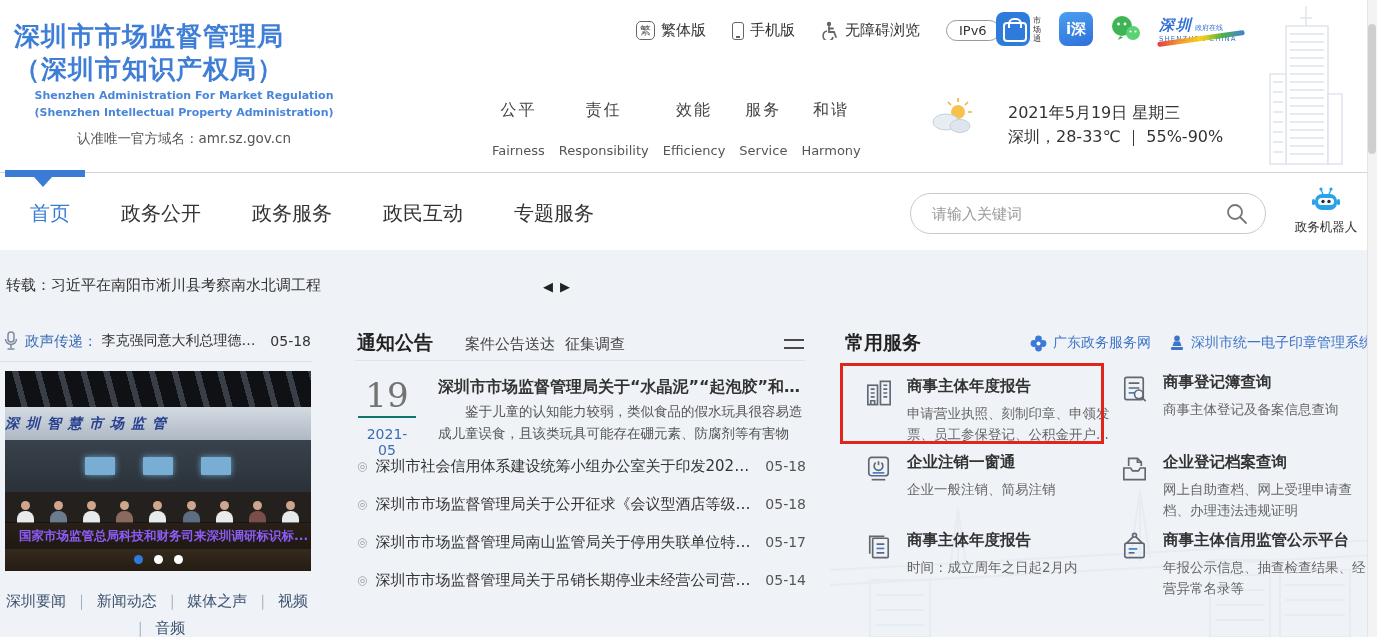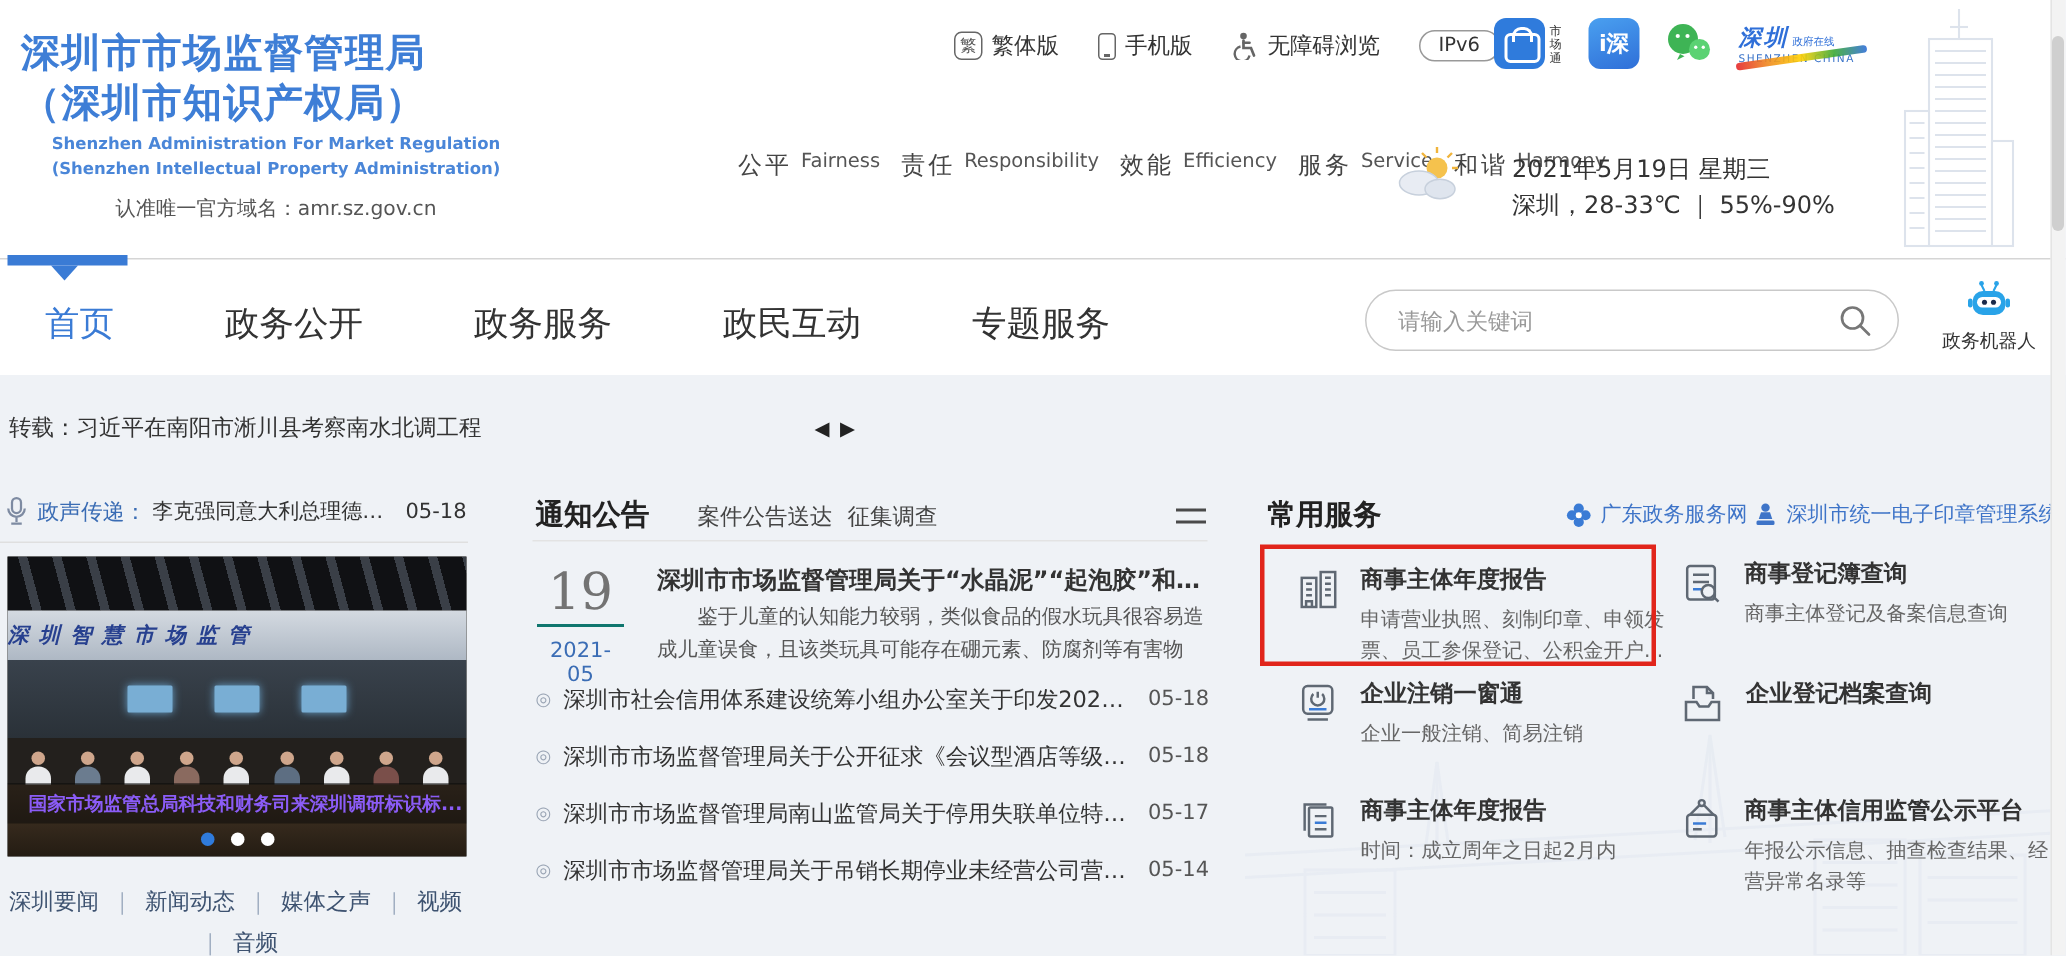--- a/index.html
+++ b/index.html
@@ -29,30 +29,30 @@
   .mc-box:after{content:"";position:absolute;left:12px;top:6px;width:10px;height:8px;border:2.5px solid #fff;border-bottom:none;border-radius:6px 6px 0 0}
   .mc-label{font-size:8px;color:#333;width:10px;line-height:9px}
   .app-isz{width:34px;height:34px;border-radius:8px;background:linear-gradient(160deg,#4aa0f0,#2f6fd8);color:#fff;font-size:15px;font-weight:bold;display:flex;align-items:center;justify-content:center;cursor:pointer}
   .szlogo{width:86px;cursor:pointer;position:relative}
   .szl-zh{font-size:15px;font-weight:bold;font-style:italic;color:#2f6fd8;letter-spacing:2px}
   .szl-sub{font-size:7px;color:#2f6fd8;display:inline-block;margin-left:2px}
   .szl-en{font-size:7px;color:#3b74c9;letter-spacing:1px}
   .szl-swoosh{position:absolute;left:-2px;bottom:2px;width:88px;height:5px;background:linear-gradient(90deg,#e4262b,#f08c1e,#ffd100,#3aa935,#2f6fd8);transform:rotate(-8deg);border-radius:3px;opacity:.9}
   
   .values{left:492px;top:100px;display:flex;gap:14px;text-align:center}
-  .val{display:flex;flex-direction:row;gap:6px}
+  .val{display:flex;flex-direction:column;gap:22px}
   .val-zh{font-size:16px;color:#444;letter-spacing:2px}
   .val-en{font-size:13px;color:#555}
   
   .weather-ic{left:928px;top:96px}
   .weather-tx{left:1008px;top:101px;font-size:16px;color:#333;line-height:24px}
   
   .nav-activebar{left:5px;top:170px;width:80px;height:7px;background:#3a7bd5}
   .nav-tri{left:34px;top:177px;width:0;height:0;border:9px solid transparent;border-top:10px solid #3a7bd5}
-  .nav{left:30px;top:200px;display:flex;gap:74px;font-size:23px;color:#333}
+  .nav{left:30px;top:200px;display:flex;gap:51px;font-size:20px;color:#333}
   .nav-item{cursor:pointer;white-space:nowrap}
   .nav-item.active{color:#3a7bd5}
   .search{left:910px;top:193px;width:356px;height:41px;border:1px solid #c9c9c9;border-radius:21px;background:#fff;display:flex;align-items:center}
   .search input{flex:1;border:none;outline:none;background:transparent;font-size:15px;color:#333;padding:0 10px 0 21px;font-family:inherit}
   .search input::placeholder{color:#999}
   .search-ic{margin-right:16px;cursor:pointer;display:flex}
   .robot{left:1290px;top:186px;width:72px;text-align:center;cursor:pointer}
   .robot-label{font-size:12.5px;color:#333;margin-top:2px}
   
   .ticker{left:6px;top:276px;font-size:15px;color:#333;white-space:nowrap}
@@ -102,21 +102,21 @@
   .feat-title{left:438px;top:377px;width:368px;font-size:16px;font-weight:bold;color:#333;white-space:nowrap;overflow:hidden;text-overflow:ellipsis;cursor:pointer}
   .feat-sum{left:438px;top:401px;width:370px;font-size:13.5px;color:#555;line-height:21.5px;text-indent:2em;max-height:44px;overflow:hidden}
   .n-list{left:357px;top:447px;width:449px}
   .n-row{height:38px;display:flex;align-items:center;cursor:pointer}
   .n-bullet{font-size:12px;color:#98a3b3;margin-right:8px}
   .n-rowtitle{flex:1;font-size:15px;color:#333;white-space:nowrap;overflow:hidden;text-overflow:ellipsis}
   .n-rowdate{font-size:14px;color:#555;margin-left:12px}
   
   .s-head{left:845px;top:330px;width:528px;display:flex;justify-content:space-between;align-items:center}
   .s-title{font-size:19px;font-weight:bold;color:#222}
-  .s-links{display:flex;gap:4px;align-items:center}
+  .s-links{display:flex;gap:18px;align-items:center}
   .s-link{display:flex;gap:6px;align-items:center;font-size:14px;color:#3e74c8;cursor:pointer;white-space:nowrap}
   .redbox{left:840px;top:363px;width:264px;height:81px;border:3px solid #e1251b;z-index:3}
   .svc{position:absolute;display:flex;gap:12px;width:250px;cursor:pointer;z-index:2}
   .svc-name{font-size:15.5px;font-weight:bold;color:#333;margin-bottom:6px;white-space:nowrap}
   .svc-desc{font-size:13.5px;color:#666;line-height:21px;width:205px}
   
   .wm{left:830px;top:420px;z-index:0;opacity:.55}
   .sb-track{position:absolute;right:0;top:0;width:10px;height:637px;background:#f3f3f3;border-left:1px solid #e4e4e4;z-index:9}
   .sb-thumb{position:absolute;right:1px;top:24px;width:8px;height:130px;background:#cfcfcf;border-radius:4px;cursor:pointer}
 </style>
@@ -475,20 +475,21 @@
 <div class="svc" style="left:1118px;top:452px">
   <svg width="34" height="34" viewBox="0 0 34 34">
     <g stroke="#5f6873" stroke-width="1.7" fill="none">
       <path d="M11 14 v-8 h9 l4 4 v4"></path>
       <path d="M20 6 v4 h4"></path>
       <path d="M6 16 h7 l2 3 h6 l2 -3 h5 v12 h-22 z"></path>
     </g>
   </svg>
   <div>
     <div class="svc-name">企业登记档案查询</div>
+    <div class="svc-desc">网上自助查档、网上受理申请查档、办理违法违规证明</div>
   </div>
 </div>
 
 <div class="svc" style="left:862px;top:530px">
   <svg width="34" height="34" viewBox="0 0 34 34">
     <g stroke="#5f6873" stroke-width="1.7" fill="none">
       <path d="M8 24 v-18 h15"></path>
       <rect x="11" y="8" width="16" height="20" rx="1"></rect>
       <path d="M15 14 h8 M15 23 h8"></path>
       <path d="M15 18.5 h8" stroke="#3a7bd5"></path>

